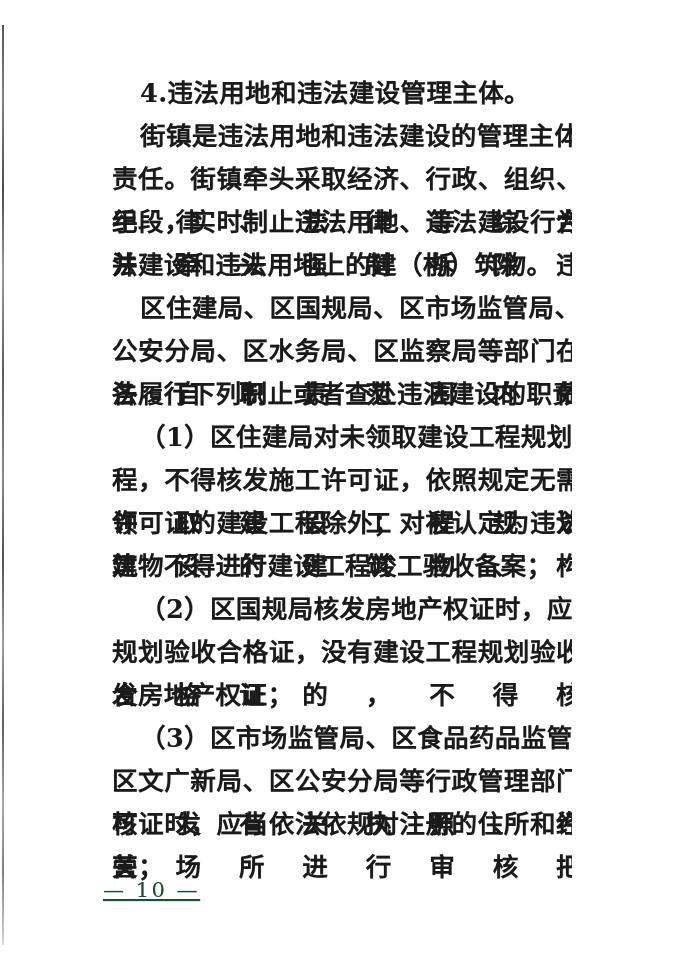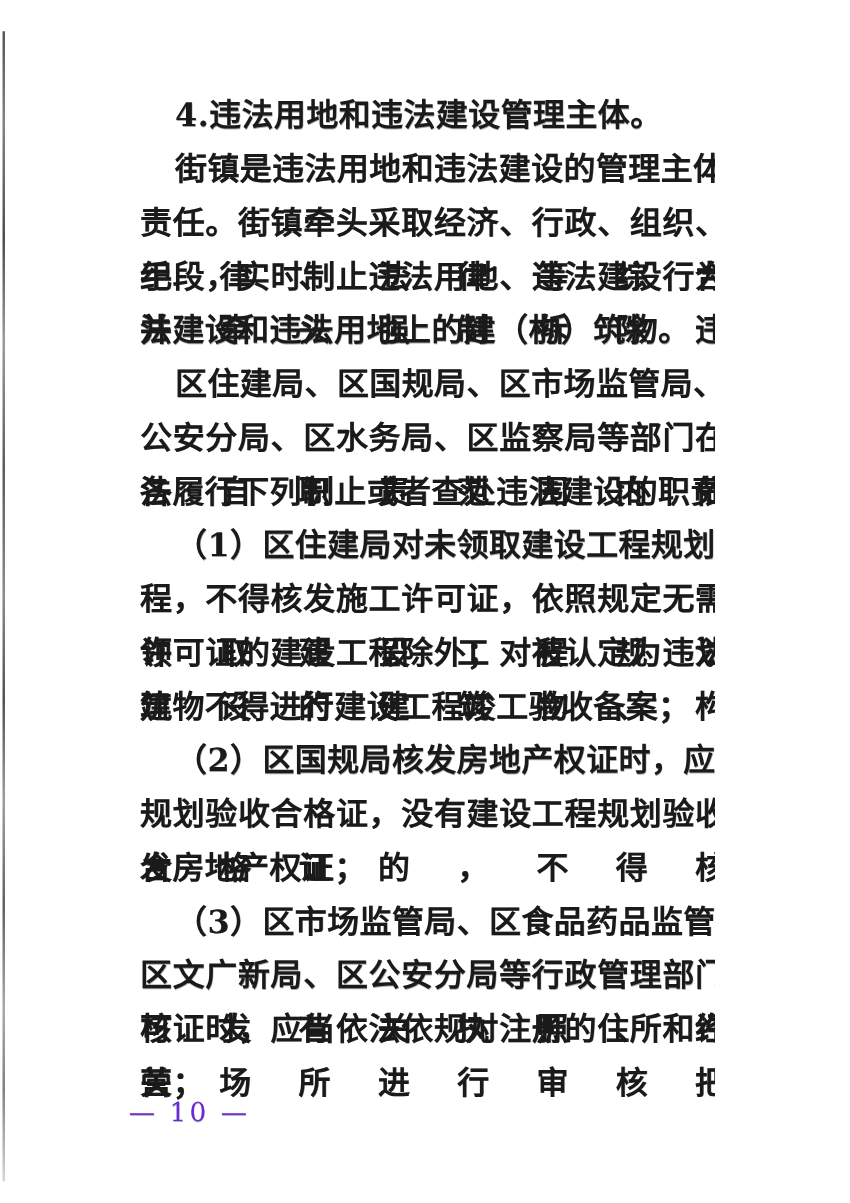--- a/index.html
+++ b/index.html
@@ -79,24 +79,25 @@
     text-align: justify;
     text-align-last: justify;
   }
 
   .page-number {
     position: absolute;
     left: 103px;
     top: 878px;
     font-size: 21px;
     line-height: 24px;
-    color: #6d28d9;
+    color: #14532d;
     letter-spacing: 2.5px;
     font-family: "DejaVu Serif", "Liberation Serif", serif;
     text-shadow: 0.3px 0.3px 0 rgba(40,40,40,0.35);
+    text-decoration: underline;
   }
 </style>
 </head>
 <body>
 
 <div id="page">
 
   <div class="scan-edge"></div>
 
   <div>

